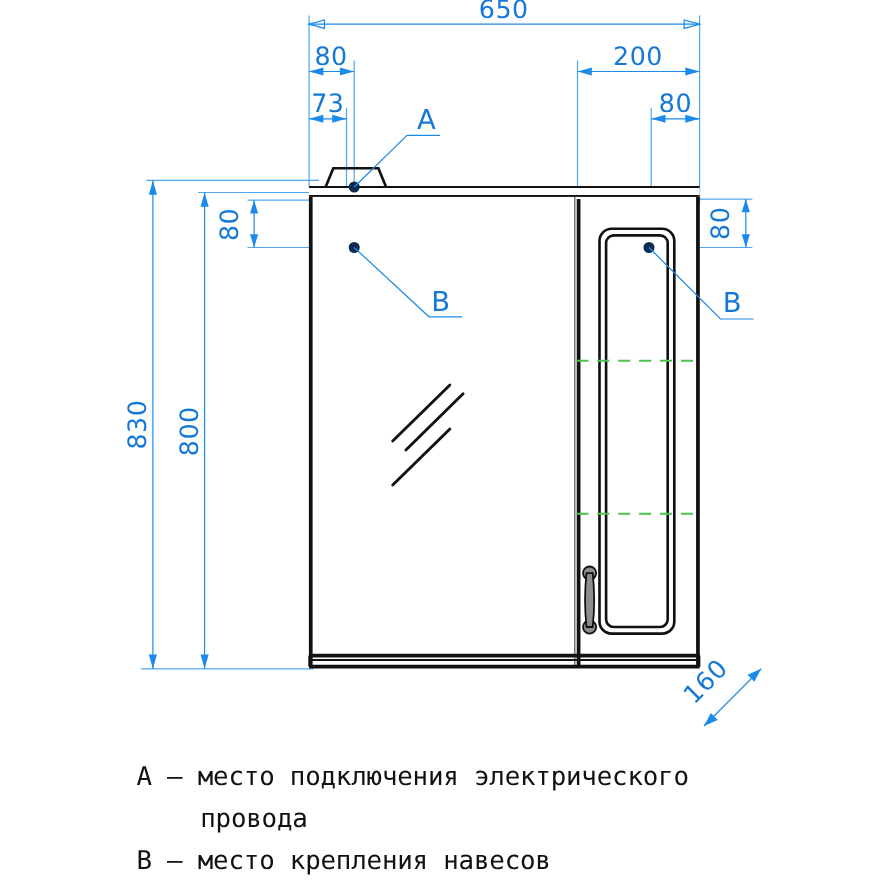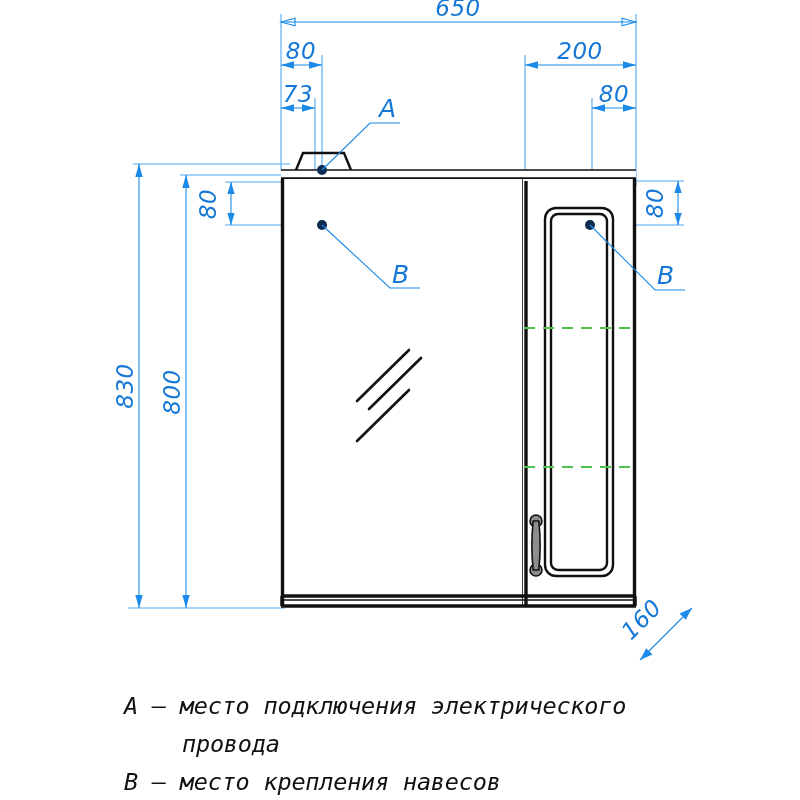--- a/index.html
+++ b/index.html
@@ -11,21 +11,20 @@
     width: 800px;
     height: 800px;
     font-family: "DejaVu Sans", sans-serif;
     overflow: hidden;
     position: relative;
   }
   #root {
     position: relative;
     width: 800px;
     height: 688px;
-    font-style: italic;
   }
   svg#drawing {
     position: absolute;
     left: 0;
     top: 0;
     width: 800px;
     height: 800px;
     display: block;
   }
   .dim-text {

